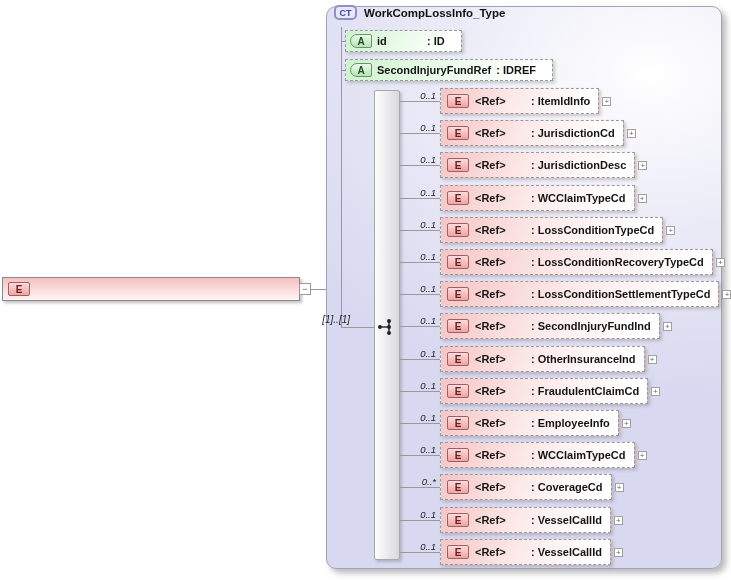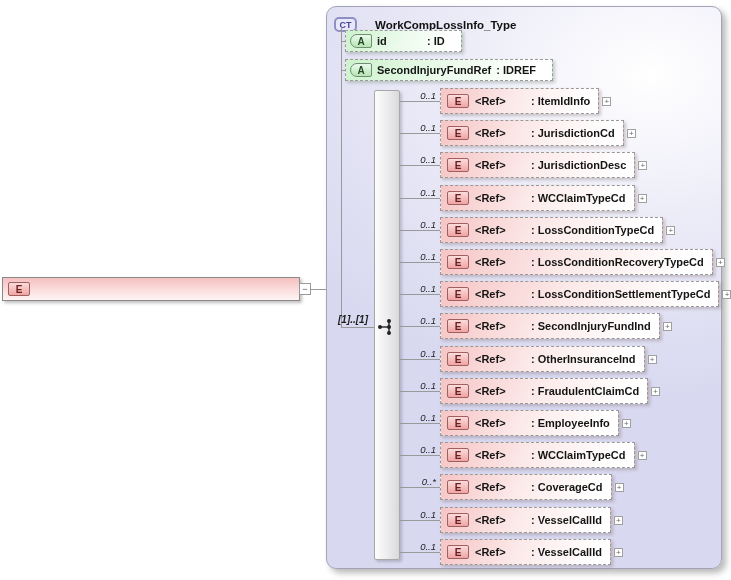--- a/index.html
+++ b/index.html
@@ -27,38 +27,38 @@
 
   .toggle{position:absolute;width:12px;height:12px;box-sizing:border-box;border:1px solid #999;
           background:#fff;color:#555;font-size:9px;line-height:9px;display:flex;
           align-items:center;justify-content:center;}
 
   
   .ct-box{position:absolute;left:326px;top:6px;width:396px;height:563px;box-sizing:border-box;
           border:1px solid #a3a3b8;border-radius:10px;
           background:radial-gradient(ellipse 430px 320px at 82% 12%, #ffffff 0%, #ececf8 45%, #d8d8f0 100%);
           box-shadow:4px 4px 6px rgba(0,0,0,0.28);}
-  .ct-header{position:absolute;left:334px;top:17px;display:flex;align-items:center;gap:18px;}
+  .ct-header{position:absolute;left:334px;top:5px;display:flex;align-items:center;gap:7px;}
   .ct-title{font-weight:bold;font-size:11.5px;color:#111;}
 
   
   .attr{position:absolute;left:345px;height:22px;box-sizing:border-box;display:inline-flex;
         align-items:center;gap:5px;padding:0 16px 0 4px;border:1px dashed #9a9a9a;
         background:linear-gradient(115deg,#cdf2cd 0%,#eafaea 45%,#ffffff 90%);
         box-shadow:2px 2px 3px rgba(90,110,90,0.30);}
   .attr-name{font-weight:bold;font-size:11px;color:#141414;min-width:45px;white-space:nowrap;}
   .attr-type{font-weight:bold;font-size:11px;color:#141414;white-space:nowrap;}
 
   
   .seq-bar{position:absolute;left:374px;top:90px;width:26px;height:470px;box-sizing:border-box;
            border:1px solid #a8a8a8;border-radius:2px;
            background:linear-gradient(90deg,#fdfdfd,#e9e9eb 60%,#d9d9db);
            box-shadow:2px 2px 3px rgba(0,0,0,0.18);}
-  .seq-card{position:absolute;left:330px;top:314px;width:38px;text-align:right;
-            font-style:italic;font-weight:bold;font-size:10px;color:#1d1d1d;}
+  .seq-card{position:absolute;left:312px;top:314px;width:38px;text-align:right;
+            font-style:italic;font-weight:normal;font-size:10px;color:#1d1d1d;}
   .seq-icon{position:absolute;left:376px;top:318px;}
 
   
   .row-line{position:absolute;left:400px;width:40px;height:1px;background:#999;}
   .row-card{position:absolute;left:398px;width:38px;text-align:right;font-style:italic;
             font-weight:normal;font-size:9.5px;color:#222;}
   .row-wrap{position:absolute;left:440px;height:26px;display:flex;align-items:center;}
   .row-box{display:inline-flex;align-items:center;height:26px;box-sizing:border-box;gap:6px;
            padding:0 8px 0 6px;border:1px dashed #999;
            background:linear-gradient(115deg,#f6c5c5 0%,#fce9e9 45%,#ffffff 90%);

